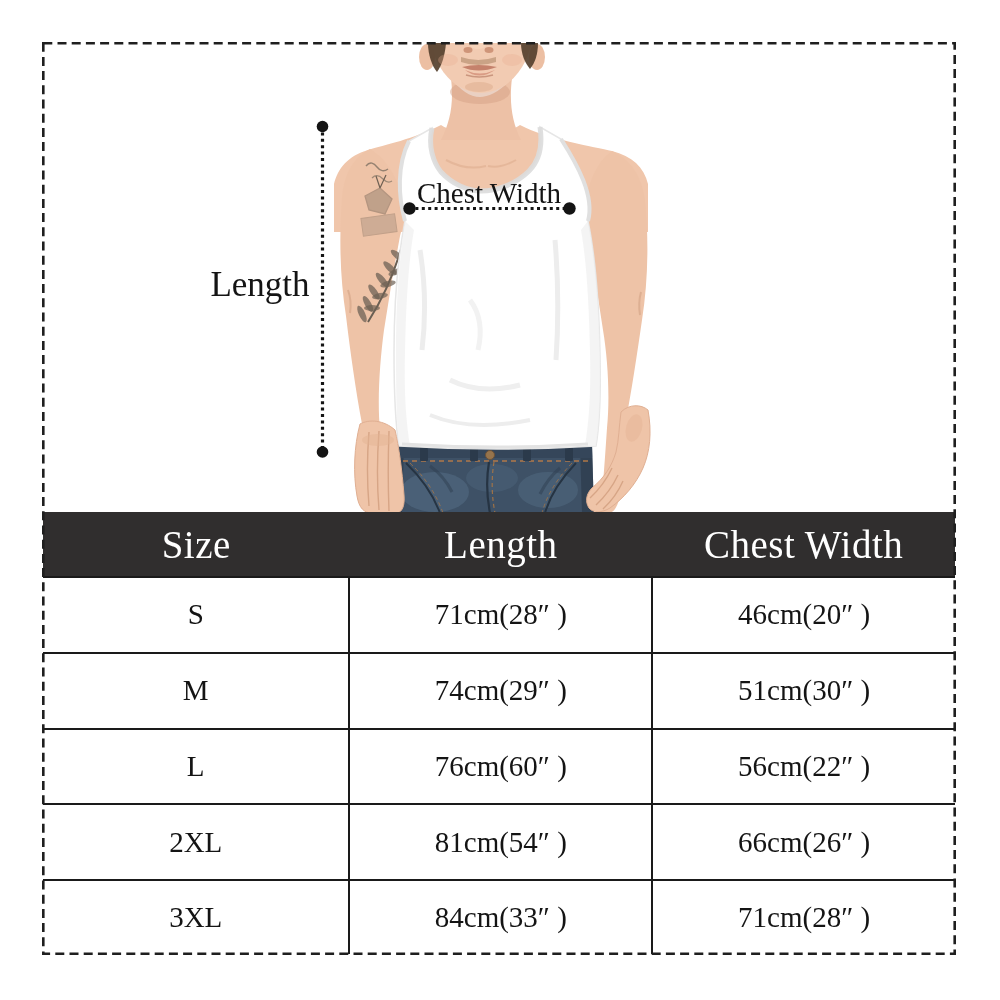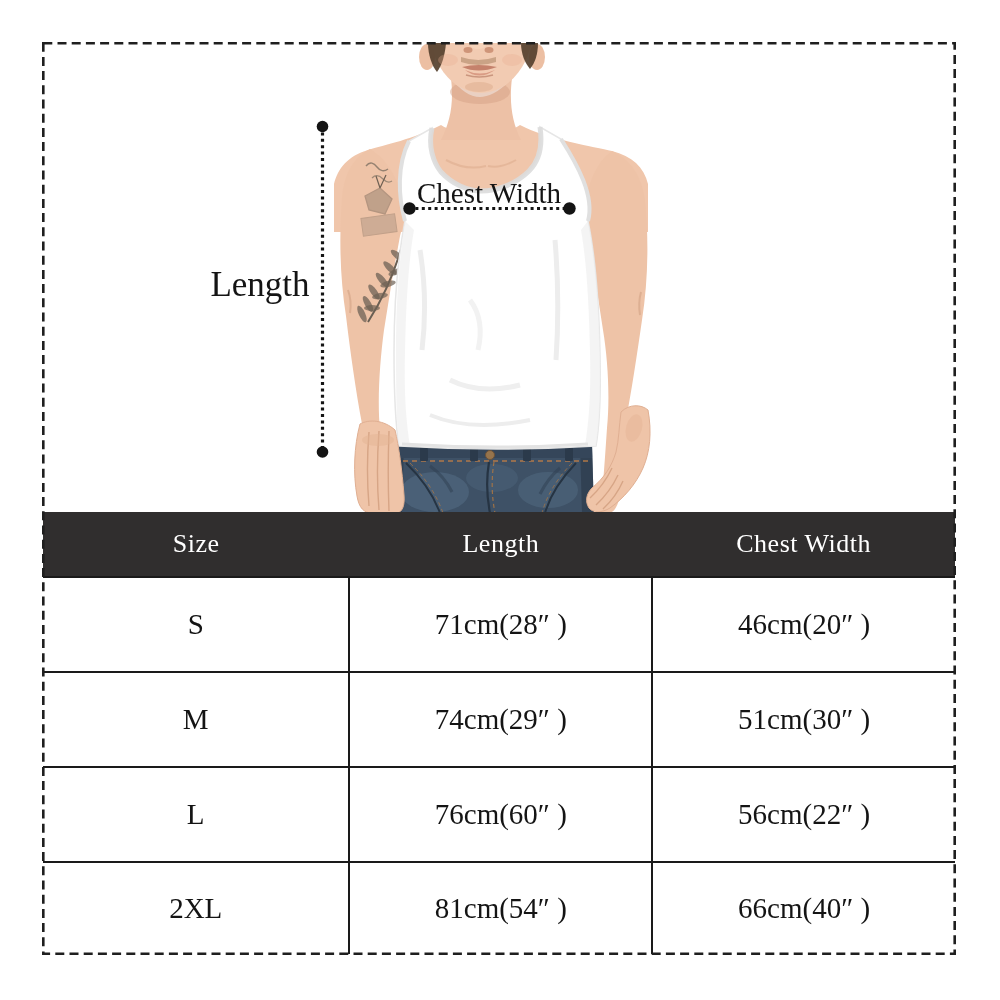--- a/index.html
+++ b/index.html
@@ -22,21 +22,21 @@
   .chart-wrap{position:absolute;left:43px;top:512px;width:912px;height:442px;}
   table.size-chart{
     width:100%;height:100%;border-collapse:collapse;table-layout:fixed;
     font-family:"Liberation Serif", serif;
   }
   table.size-chart col.c1{width:33.6%;}
   table.size-chart col.c2{width:33.2%;}
   table.size-chart col.c3{width:33.2%;}
   table.size-chart th{
     background:#302e2e;color:#ffffff;font-weight:normal;
-    font-size:26px;height:62px;border:none;text-align:center;
+    font-size:39px;height:62px;border:none;text-align:center;
     letter-spacing:0.5px;
   }
   table.size-chart td{
     border:2px solid #1a1a1a;text-align:center;vertical-align:middle;
     font-size:29px;color:#141414;background:#ffffff;
   }
   table.size-chart td:first-child{border-left:none;}
   table.size-chart td:last-child{border-right:none;}
   table.size-chart tbody tr:last-child td{border-bottom:none;}
   
@@ -230,21 +230,26 @@
           <td>51cm(30″ )</td>
         </tr>
         <tr>
           <td>L</td>
           <td>76cm(60″ )</td>
           <td>56cm(22″ )</td>
         </tr>
         <tr>
           <td>2XL</td>
           <td>81cm(54″ )</td>
-          <td>66cm(40″ )</td>
+          <td>66cm(26″ )</td>
+        </tr>
+        <tr>
+          <td>3XL</td>
+          <td>84cm(33″ )</td>
+          <td>71cm(28″ )</td>
         </tr>
       </tbody>
     </table>
   </div>
 
   <svg class="frame-svg" width="1000" height="1000" viewBox="0 0 1000 1000">
     <rect x="43.3" y="43.3" width="911.4" height="910.4" fill="none" stroke="#1f1f1f" stroke-width="2.6" stroke-dasharray="9 5.2"></rect>
   </svg>
 
 </div>

